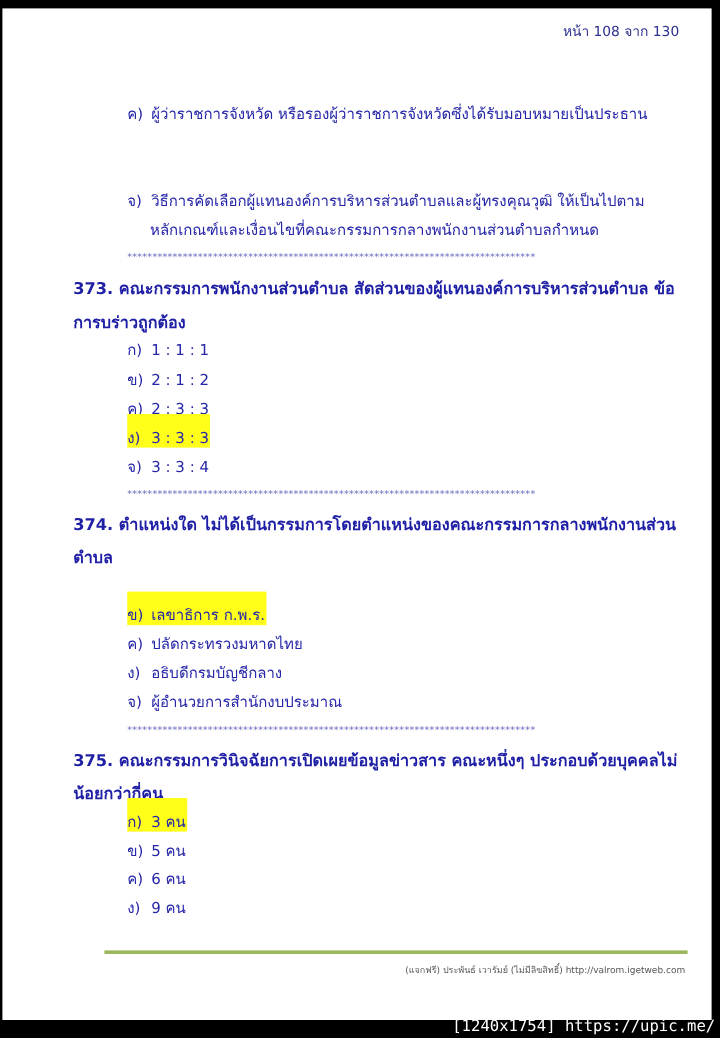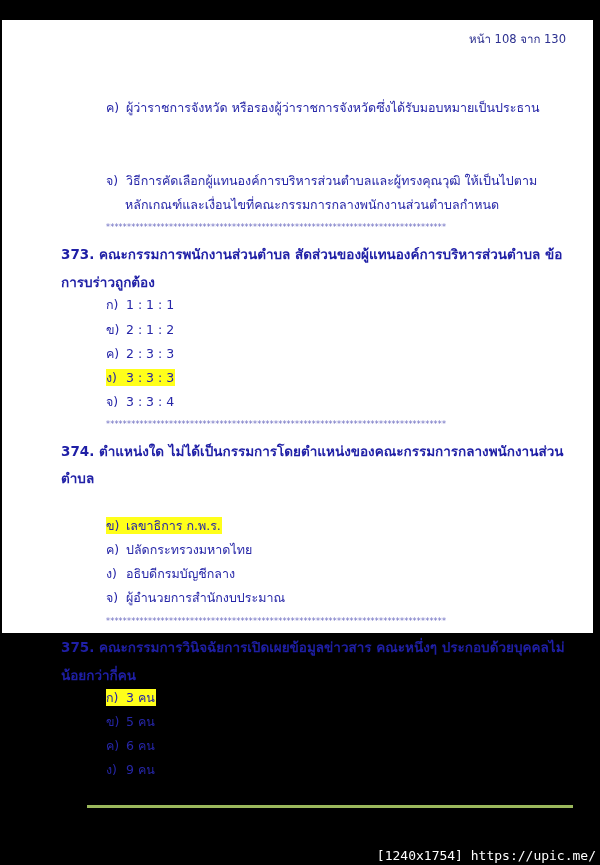--- a/index.html
+++ b/index.html
@@ -1,33 +1,33 @@
 <!DOCTYPE html>
 <html><head>
 <meta charset="utf-8">
 <style>
   html, body { margin: 0; padding: 0; }
   body {
     width: 600px; height: 865px; background: #000; position: relative; overflow: hidden;
     font-family: "DejaVu Sans", "Liberation Sans", sans-serif;
   }
   .page {
-    position: absolute; left: 2px; top: 20px; width: 591px; height: 613px;
+    position: absolute; left: 2px; top: 7px; width: 591px; height: 843px;
     background: #ffffff;
   }
   .header-page {
     position: absolute; right: 27px; top: 10px;
     font-size: 11.5px; color: #2b2f8f;
   }
   .opt {
     position: absolute; left: 104px; font-size: 12.5px; color: #2626a8;
     line-height: 18px; white-space: nowrap;
   }
   .opt .lbl { display: inline-block; width: 20px; }
-  .opt.hl .wrap { background: #ffff1a; padding: 1px 1px 1px 0; }
+  .opt.hl .wrap { background: #ffff1a; padding: 12px 1px 1px 0; }
   .cont { position: absolute; left: 123px; font-size: 12.5px; color: #2626a8; line-height: 18px; white-space: nowrap; }
   .q {
     position: absolute; left: 59px; font-size: 13.5px; font-weight: bold; color: #1f1fa6;
     line-height: 20px; white-space: nowrap;
   }
   .stars {
     position: absolute; left: 104px; width: 448px; height: 10px; overflow: hidden;
     font-size: 8px; color: #6b6bc0; letter-spacing: 0.2px; line-height: 10px; white-space: nowrap;
   }
   .footer-rule {
@@ -75,15 +75,16 @@
   <div class="stars" style="top:597px">*********************************************************************************</div>
 
   <div class="q" style="top:617px">375. คณะกรรมการวินิจฉัยการเปิดเผยข้อมูลข่าวสาร คณะหนึ่งๆ ประกอบด้วยบุคคลไม่</div>
   <div class="q" style="top:645px">น้อยกว่ากี่คน</div>
   <div class="opt hl" style="top:669px"><span class="wrap"><span class="lbl">ก)</span><span>3 คน</span></span></div>
   <div class="opt" style="top:693px"><span class="wrap"><span class="lbl">ข)</span><span>5 คน</span></span></div>
   <div class="opt" style="top:717px"><span class="wrap"><span class="lbl">ค)</span><span>6 คน</span></span></div>
   <div class="opt" style="top:741px"><span class="wrap"><span class="lbl">ง)</span><span>9 คน</span></span></div>
 
   <div class="footer-rule"></div>
+  <div class="footer-text">(แจกฟรี) ประพันธ์ เวารัมย์ (ไม่มีลิขสิทธิ์)  http://valrom.igetweb.com</div>
 </div>
 
 <div class="watermark">[1240x1754] https://upic.me/</div>
 
 </body></html>

